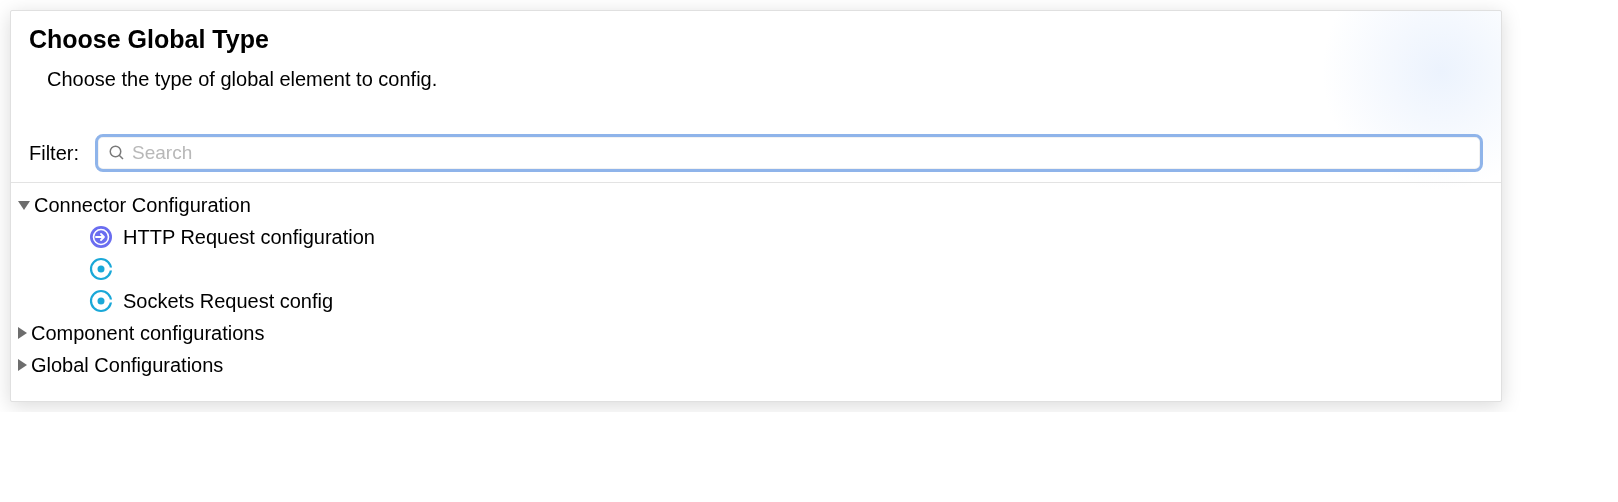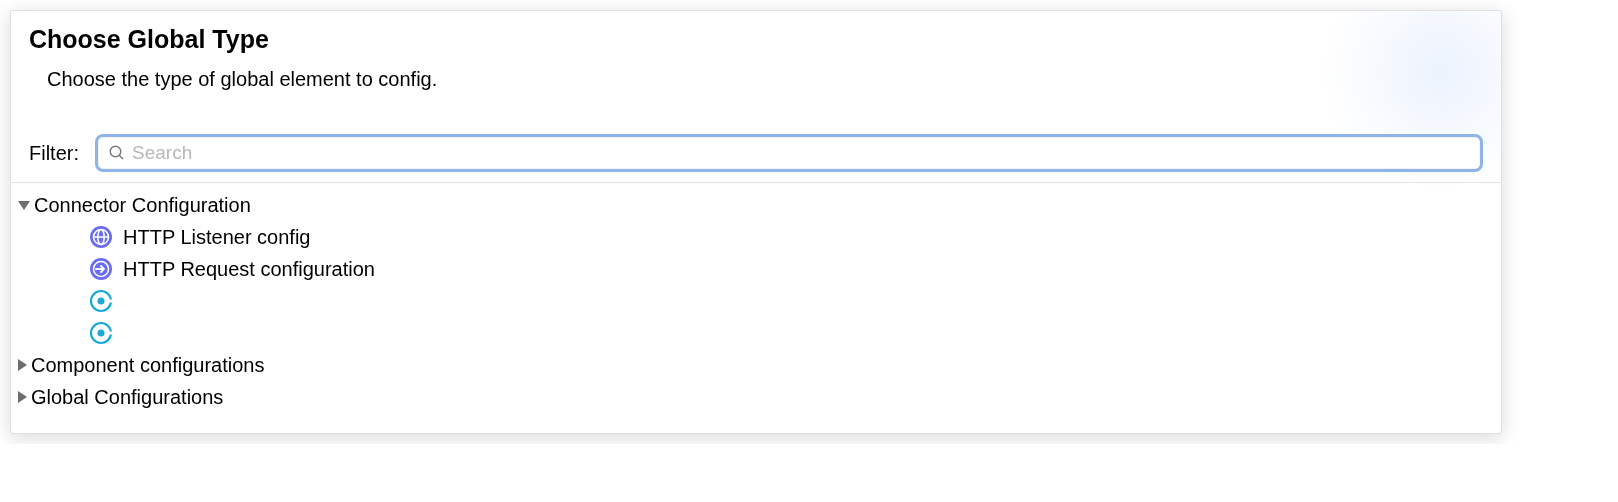--- a/index.html
+++ b/index.html
@@ -148,29 +148,20 @@
     </div>
   </div>
 
   <div class="tree">
 
     <div class="tree-row tree-group">
       <span class="disclosure expanded"></span>
       <span>Connector Configuration</span>
     </div>
 
-    <div class="tree-row tree-item">
-      <svg class="item-icon" viewBox="0 0 24 24">
-        <circle cx="12" cy="12" r="11" fill="#6a6df0"></circle>
-        <circle cx="12" cy="12" r="7.5" fill="none" stroke="#fff" stroke-width="1.6"></circle>
-        <ellipse cx="12" cy="12" rx="3.2" ry="7.5" fill="none" stroke="#fff" stroke-width="1.6"></ellipse>
-        <line x1="4.5" y1="12" x2="19.5" y2="12" stroke="#fff" stroke-width="1.6"></line>
-      </svg>
-      <span>HTTP Listener config</span>
-    </div>
 
     <div class="tree-row tree-item">
       <svg class="item-icon" viewBox="0 0 24 24">
         <circle cx="12" cy="12" r="11" fill="#6a6df0"></circle>
         <circle cx="12" cy="12" r="7.5" fill="none" stroke="#fff" stroke-width="1.6"></circle>
         <path d="M7 12 L15 12 M12 9 L15 12 L12 15" fill="none" stroke="#fff" stroke-width="1.8" stroke-linecap="round" stroke-linejoin="round"></path>
       </svg>
       <span>HTTP Request configuration</span>
     </div>
 
@@ -181,20 +172,21 @@
         <rect x="19" y="10.5" width="5" height="3" fill="#fff"></rect>
       </svg>
     </div>
 
     <div class="tree-row tree-item">
       <svg class="item-icon" viewBox="0 0 24 24">
         <circle cx="12" cy="12" r="10" fill="none" stroke="#1aa8d8" stroke-width="2.2"></circle>
         <circle cx="12" cy="12" r="3.5" fill="#1aa8d8"></circle>
         <rect x="19" y="10.5" width="5" height="3" fill="#fff"></rect>
       </svg>
+      <span>Sockets Request config</span>
     </div>
 
     <div class="tree-row tree-group">
       <span class="disclosure collapsed"></span>
       <span>Component configurations</span>
     </div>
 
     <div class="tree-row tree-group">
       <span class="disclosure collapsed"></span>
       <span>Global Configurations</span>

